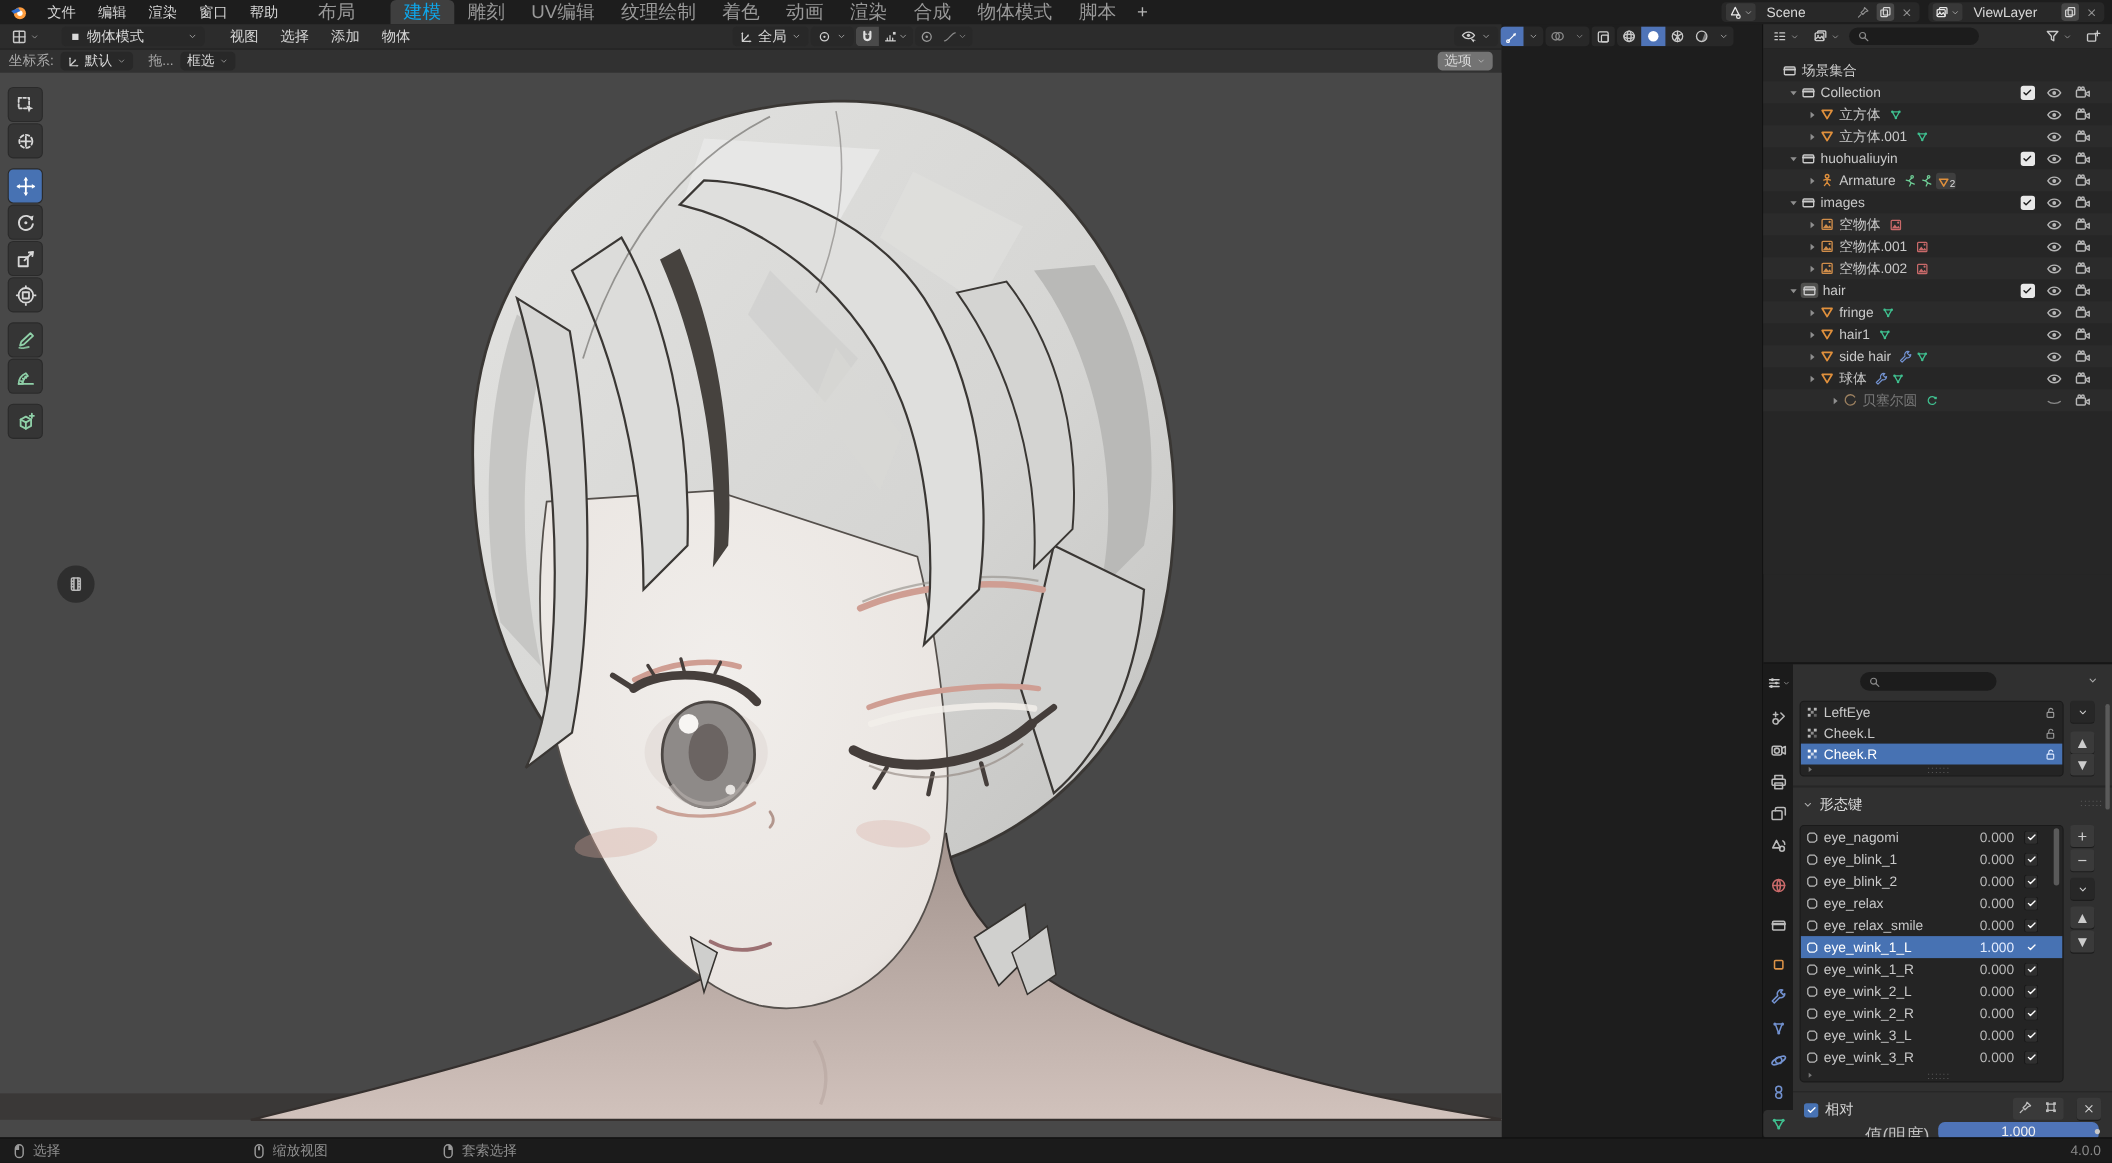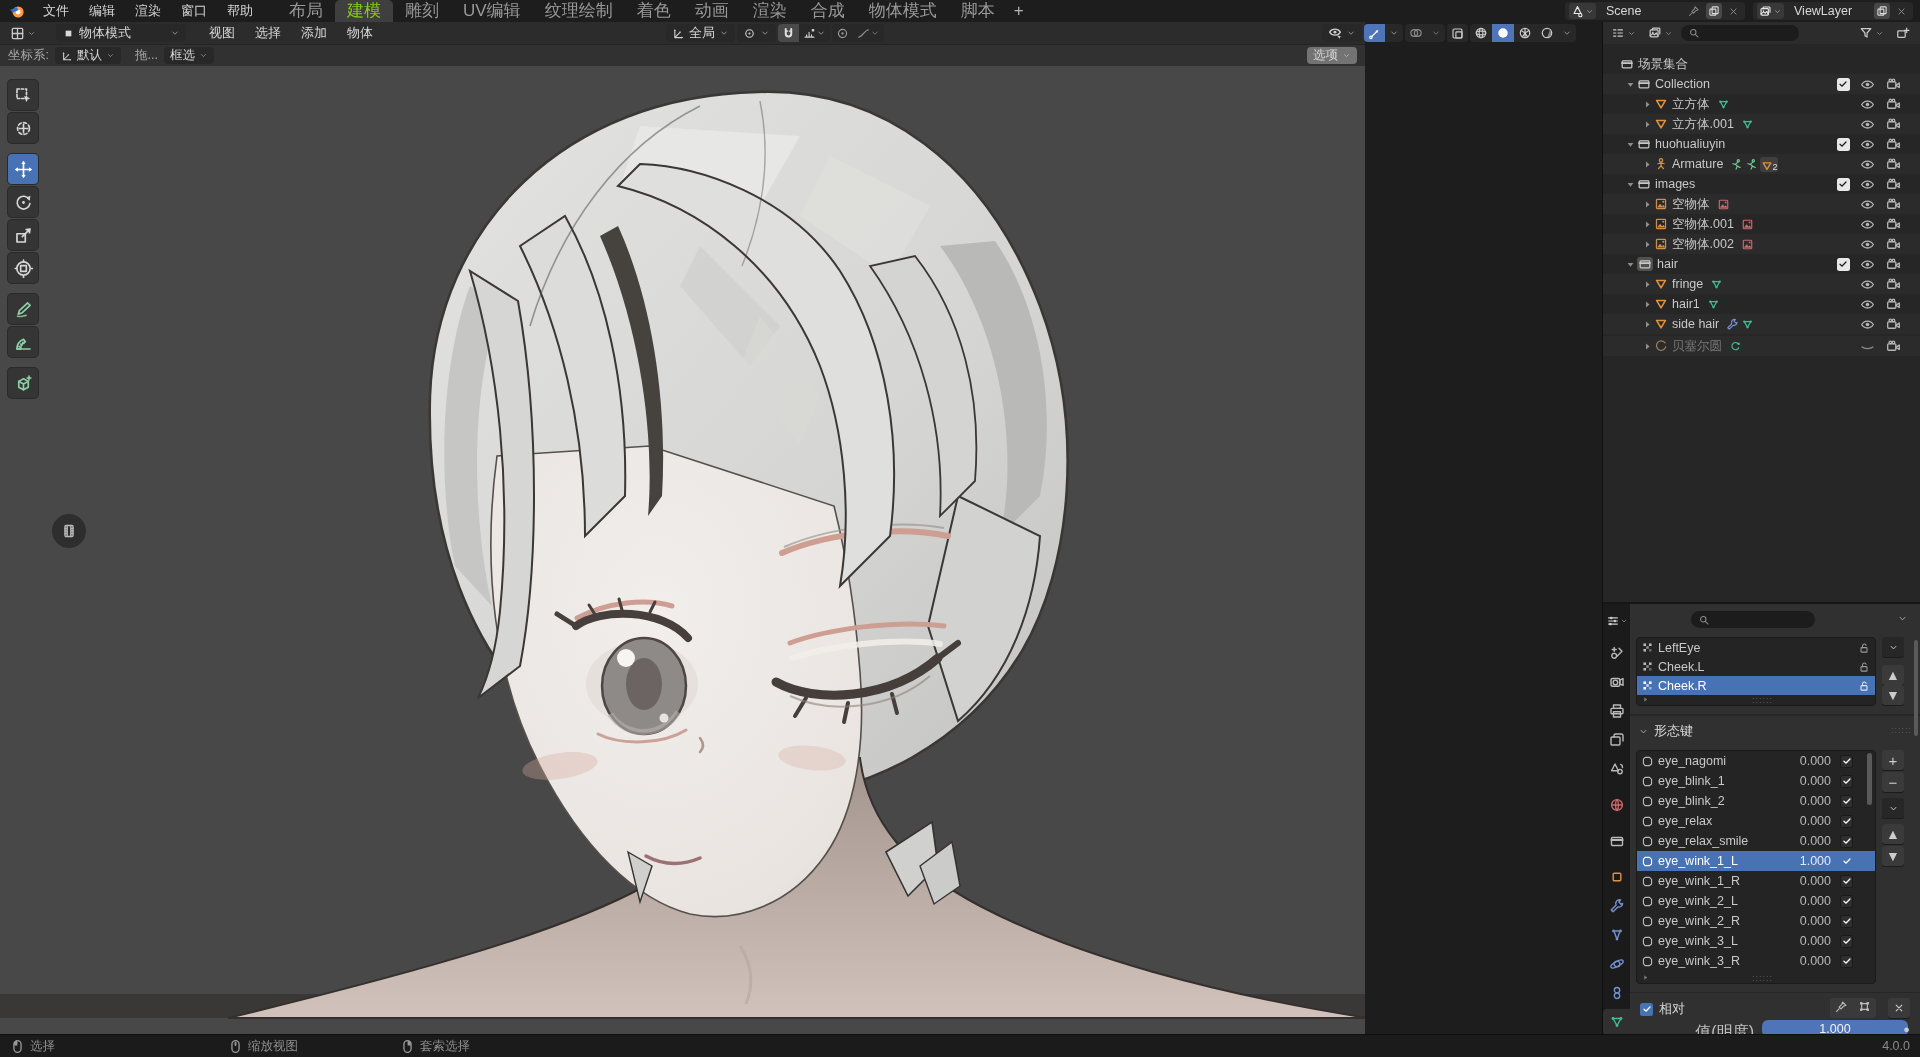--- a/index.html
+++ b/index.html
@@ -4,21 +4,21 @@
 <style>
   html,body{margin:0;padding:0;background:#111;}
   #app{position:relative;width:1920px;height:1057px;overflow:hidden;background:#1d1d1d;
        font-family:"Liberation Sans","DejaVu Sans",sans-serif;-webkit-font-smoothing:antialiased;color:#d0d0d0;}
   
   #topbar{position:absolute;top:0;left:0;right:0;height:22px;background:#1d1d1d;display:flex;align-items:center;font-size:13px;}
   .logo{display:flex;align-items:center;padding:0 8px;}
   .tmenu{padding:0 10px;line-height:22px;color:#d6d6d6;cursor:default;}
   #wtabs{display:flex;align-items:flex-end;height:22px;margin-left:14px;}
   .wtab{padding:0 12px;line-height:22px;color:#999;font-size:17px;}
-  .wtab.active{background:#3f3f3f;color:#84cc16;border-radius:5px 5px 0 0;}
+  .wtab.active{background:#3f3f3f;color:#0ea5e9;border-radius:5px 5px 0 0;margin-left:20px;}
   #svwidgets{margin-left:auto;display:flex;gap:8px;margin-right:7px;}
   .widget{display:flex;align-items:center;height:18px;background:#282828;border-radius:4px;padding:0 4px;gap:4px;font-size:12.5px;color:#d8d8d8;}
   .widget .sect{display:flex;align-items:center;gap:1px;background:#383838;border-radius:3px;margin:1px 0;padding:0 2px;height:16px;}
   .widget .wbtn{display:flex;align-items:center;justify-content:center;height:16px;padding:0 2px;border-radius:3px;}
   .widget .wbtn.lit{background:#474747;}
   .wname{padding:0 6px;min-width:70px;}
   
   #main{position:absolute;top:22px;left:0;right:0;bottom:22px;}
   #viewport{position:absolute;left:0;top:0;width:1365px;bottom:0;}
   #vheader{position:relative;height:22px;background:#2c2c2c;border-bottom:1px solid #242424;font-size:13px;}
@@ -1092,21 +1092,21 @@
               </span>
               <span class="otoggle" style="right:18px">
                 <svg class="ic" viewBox="0 0 16 16" fill="none" stroke="currentColor" stroke-width="1.4" stroke-linecap="round" stroke-linejoin="round" style="width:15px;height:15px;color:#b5b5b5">
                   <rect x="1.8" y="5.2" width="8.7" height="6.8" rx="1"></rect>
                   <path d="M10.5 8.6l3.7-2.2v4.8l-3.7-2.2z"></path>
                   <circle cx="4.6" cy="3.6" r="1.3"></circle>
                   <circle cx="8" cy="3.6" r="1.3"></circle>
                 </svg>
               </span>
             </div>
-            <div class="orow alt" style="top: 292px;">
+            <div class="orow alt" style="top: 310px; padding-left: 21px;">
               <span style="width:38px"></span>
               <span style="width:13px;display:flex;justify-content:center">
                 <svg class="ic" viewBox="0 0 16 16" fill="none" stroke="currentColor" stroke-width="1.4" stroke-linecap="round" stroke-linejoin="round" style="width:11px;height:11px;color:#8f8f8f">
                   <path d="M5.8 3.8L11 8l-5.2 4.2z" class="f"></path>
                 </svg>
               </span>
               <svg class="ic" viewBox="0 0 16 16" fill="none" stroke="currentColor" stroke-width="1.4" stroke-linecap="round" stroke-linejoin="round" style="width:14px;height:14px;color:#9a7f5f">
                 <path d="M12.6 4.4A5.4 5.4 0 1 0 13.4 9"></path>
               </svg>
               <span class="olabel dim">贝塞尔圆</span>

